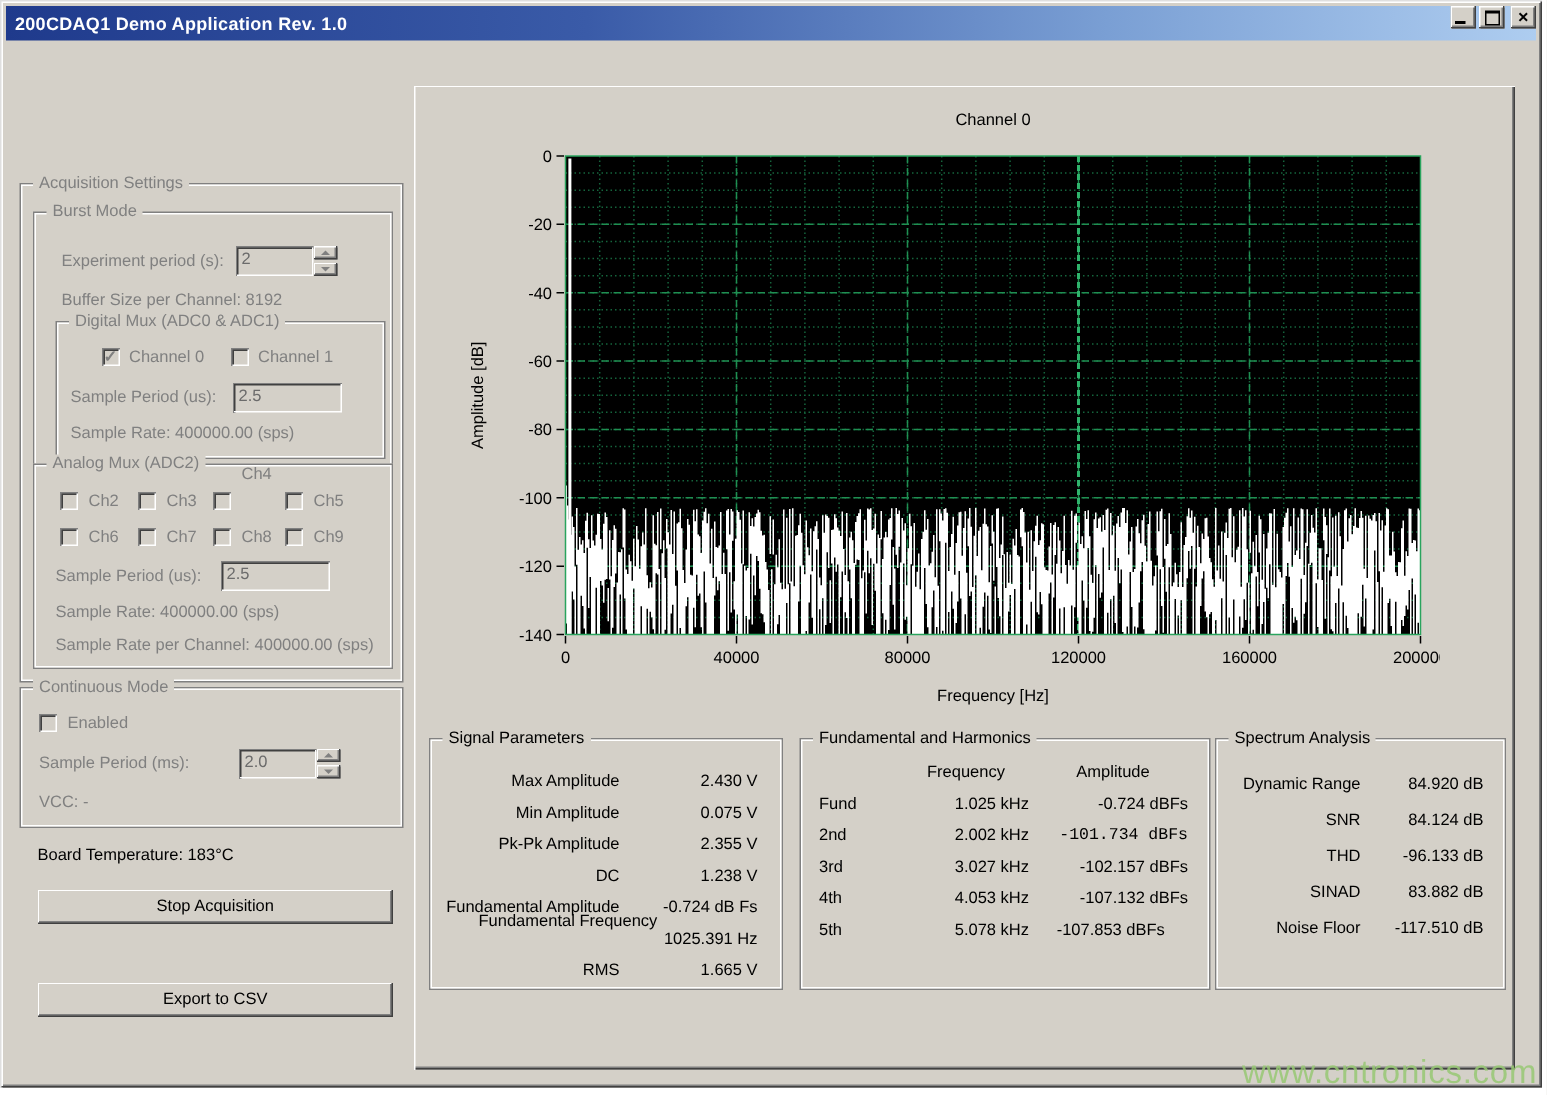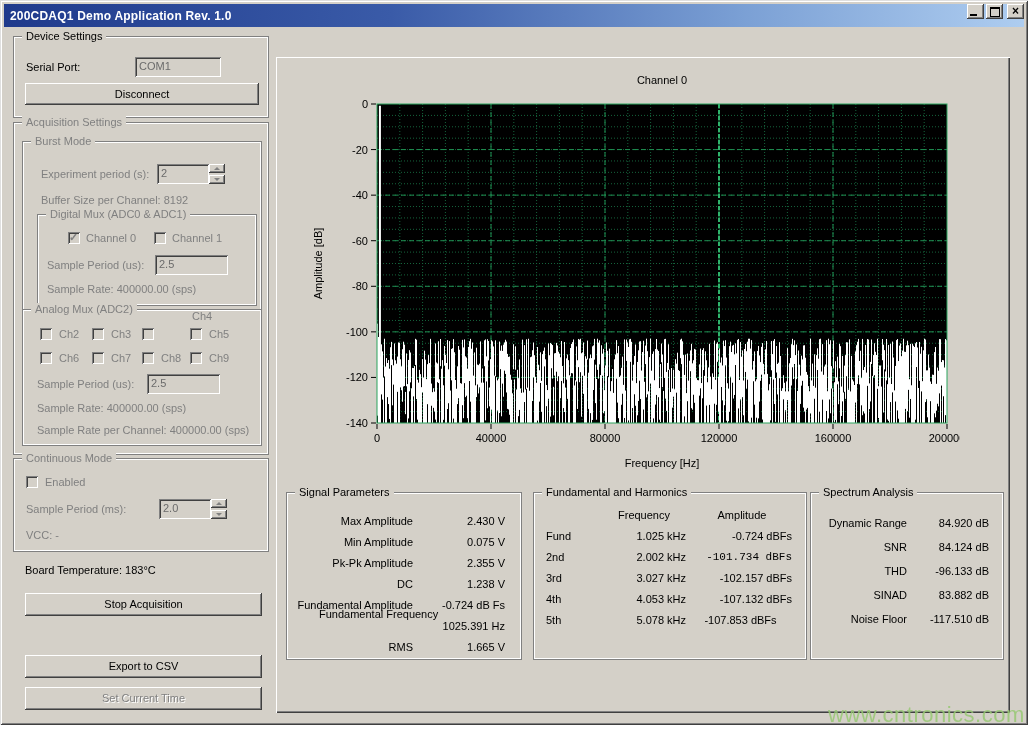--- a/index.html
+++ b/index.html
@@ -73,26 +73,20 @@
           <span class="min-glyph"></span>
         </div>
     <div class="tbtn">
           <span class="max-glyph"></span>
         </div>
     <div class="tbtn" style="margin-left:4px">
           <span class="close-glyph">×</span>
         </div>
   </div>
 
-  <div class="group" style="left:13px;top:36px;width:254px;height:80px;">
-    <span class="legend">Device Settings</span>
-    <span class="lbl" style="left:12px;top:24px;">Serial Port:</span>
-    <div class="field" style="left:121px;top:20px;width:86px;height:20px;">COM1</div>
-    <div class="btn" style="left:11px;top:46px;width:234px;height:22px;"><span>Disconnect</span></div>
-  </div>
 
   <div class="group" style="left:13px;top:122px;width:254px;height:331px;">
     <span class="legend dis">Acquisition Settings</span>
 
     <div class="group" style="left:8px;top:18px;width:238px;height:168px;">
       <span class="legend dis">Burst Mode</span>
       <span class="lbl dis" style="left:18px;top:26px;">Experiment period (s):</span>
       <div class="field" style="left:134px;top:22px;width:52px;height:20px;">2</div>
       <div class="spin" style="left:186px;top:22px;">
         <div class="spinbtn">
@@ -116,21 +110,21 @@
       </div>
     </div>
 
     <div class="group" style="left:8px;top:186px;width:238px;height:135px;">
       <span class="legend dis">Analog Mux (ADC2)</span>
       <span class="checkbox" style="left:17px;top:18px;"></span>
           <span class="lbl dis" style="left:36px;top:18px;">Ch2</span>
       <span class="checkbox" style="left:69px;top:18px;"></span>
           <span class="lbl dis" style="left:88px;top:18px;">Ch3</span>
       <span class="checkbox" style="left:119px;top:18px;"></span>
-          <span class="lbl dis" style="left:138px;top:0;margin-left:31px;">Ch4</span>
+          <span class="lbl dis" style="left:138px;top:0;">Ch4</span>
       <span class="checkbox" style="left:167px;top:18px;"></span>
           <span class="lbl dis" style="left:186px;top:18px;">Ch5</span>
       <span class="checkbox" style="left:17px;top:42px;"></span>
           <span class="lbl dis" style="left:36px;top:42px;">Ch6</span>
       <span class="checkbox" style="left:69px;top:42px;"></span>
           <span class="lbl dis" style="left:88px;top:42px;">Ch7</span>
       <span class="checkbox" style="left:119px;top:42px;"></span>
           <span class="lbl dis" style="left:138px;top:42px;">Ch8</span>
       <span class="checkbox" style="left:167px;top:42px;"></span>
           <span class="lbl dis" style="left:186px;top:42px;">Ch9</span>
@@ -155,21 +149,20 @@
             <span class="arr-dn"></span>
           </div>
     </div>
     <span class="lbl dis" style="left:12px;top:70px;">VCC: -</span>
   </div>
 
   <span class="lbl" style="left:25px;top:564px;">Board Temperature: 183°C</span>
 
   <div class="btn" style="left:25px;top:593px;width:237px;height:23px;"><span>Stop Acquisition</span></div>
   <div class="btn" style="left:25px;top:655px;width:237px;height:23px;"><span>Export to CSV</span></div>
-  <div class="btn" style="left:25px;top:687px;width:237px;height:23px;"><span class="dise">Set Current Time</span></div>
 
   <div class="tabpanel"></div>
 
   <div class="lbl" style="left:377px;top:74px;width:570px;text-align:center;">Channel 0</div>
   <svg id="fft-svg" width="660" height="380" style="position:absolute;left:300px;top:93px;">
         <rect x="77" y="11" width="570" height="319" fill="#000000"></rect>
         <path d="M99.8,11V330M122.6,11V330M145.39999999999998,11V330M168.2,11V330M191,11V330M213.79999999999998,11V330M236.60000000000002,11V330M259.4,11V330M282.2,11V330M305,11V330M327.8,11V330M350.59999999999997,11V330M373.40000000000003,11V330M396.20000000000005,11V330M419,11V330M441.8,11V330M464.6,11V330M487.4,11V330M510.2,11V330M533,11V330M555.8,11V330M578.6,11V330M601.4,11V330M624.1999999999999,11V330M77,318.6071428571429H647M77,307.2142857142857H647M77,295.8214285714286H647M77,284.4285714285714H647M77,273.0357142857143H647M77,261.6428571428571H647M77,250.25H647M77,238.85714285714286H647M77,227.46428571428572H647M77,216.07142857142858H647M77,204.67857142857142H647M77,193.28571428571428H647M77,181.89285714285714H647M77,170.5H647M77,159.10714285714286H647M77,147.7142857142857H647M77,136.32142857142856H647M77,124.92857142857143H647M77,113.53571428571429H647M77,102.14285714285714H647M77,90.75H647M77,79.35714285714285H647M77,67.96428571428572H647M77,56.57142857142857H647M77,45.17857142857142H647M77,33.785714285714285H647M77,22.392857142857142H647" stroke="#15643c" stroke-width="1" stroke-dasharray="1,2" fill="none"></path>
         <path d="M191,11V330M305,11V330M419,11V330M533,11V330M77,56.57142857142857H647M77,102.14285714285714H647M77,147.7142857142857H647M77,193.28571428571428H647M77,238.85714285714286H647M77,284.4285714285714H647" stroke="#1f8f52" stroke-width="1" stroke-dasharray="5,3" fill="none"></path>
         <path d="M419,11V330" stroke="#2fb46c" stroke-width="2" stroke-dasharray="4,2" fill="none"></path>
         <path d="M77.5,230.652818060345V322.67122284474704M78.5,244.00422127486536V330M79.5,253.41282775314852V330M80.5,263.4827136767748V330M81.5,251.3545718782779V301.41457328853045M82.5,258.4039217381028V306.6376065375262M83.5,284.6588721812844V330M84.5,245.74569013993974V283.4742270345712M85.5,273.57201917622467V330M86.5,265.0576457895011V330M87.5,270.01551807349045V304.1437472698134M88.5,267.08786638331696V311.0678314400793M89.5,275.67484761529V325.9301759158978M90.5,254.2498130856248V330M91.5,248.86089650654475V272.13278053814537M92.5,266.46225599300254V312.3436472467486M93.5,272.32490363558986V291.6332326614293M94.5,250.46453799789634V330M95.5,267.29468877505025V330M96.5,270.69303990254014V330M97.5,263.5819879053631V298.8462666538382M98.5,249.4491292389437V330M99.5,249.6853228908816V330M100.5,266.2935294215651V294.39578348351915M101.5,273.36086813786005V297.25734188543674M102.5,256.2260329704875V308.7702143214393M103.5,248.70109615173354V293.51821254044665M104.5,251.6404964804978V293.0439433963915M105.5,298.9526225517988V321.1586427011108M106.5,260.4276785864874V293.28448210927843M107.5,291.11460296399827V330M108.5,266.9272527512634V325.4202746720292M109.5,257.1904981962632V298.337514396715M110.5,259.51250125765984V289.38613267742784M111.5,295.2821176879029V330M112.5,274.9210211285681V330M113.5,275.09043591889196V303.4051762203612M114.5,273.1008813527762V330M115.5,245.83796241069015V271.9374985744157M116.5,246.71376776340736V306.00604906618025M117.5,286.7048694734657V326.68017694478596M118.5,289.62851892450516V330M119.5,276.86516019410556V330M120.5,281.15761471685886V330M121.5,294.1506839197924V330M122.5,266.13655755355717V299.38328961328546M123.5,284.47456556850483V330M124.5,257.68368022655307V330M125.5,266.6333921517263V330M126.5,286.13654764893516V330M127.5,271.1840430943237V311.1955394150419M128.5,262.082820039688V330M129.5,270.03162650610824V330M130.5,245.8443583505868V330M131.5,290.5709262434784V312.77337721556995M132.5,299.1736922443388V330M133.5,295.2205177037555V314.84768711635553M134.5,298.6489420516219V318.4843460639773M135.5,250.44815570292167V326.5633626918496M136.5,269.4559075555291V329.566989078151M137.5,270.51519259061564V289.16136590279297M138.5,248.27647809591403V290.07663335570265M139.5,286.2938175704774V330M140.5,245.9955905580226V272.973364335767M141.5,275.7759525583112V330M142.5,267.13508813818595V330M143.5,292.28397054808426V326.84583033027957M144.5,252.9615144457425V272.6496389677117M145.5,261.7821691345098V330M146.5,269.9982833623998V330M147.5,247.08322786271924V316.00469297326185M148.5,276.32580840793474V310.23087439110503M149.5,248.0783717426271V330M150.5,297.55645944719004V330M151.5,255.96360547629396V287.35727450525707M152.5,255.1996876675698V330M153.5,246.1549372163102V325.622897275519M154.5,259.2439363887569V330M155.5,287.0141629432089V330M156.5,295.7307812373129V330M157.5,273.33508951104903V311.083947491739M158.5,253.0042161924802V305.2331365199001M159.5,256.7605946924571V330M160.5,290.08363093793025V330M161.5,290.69678444745705V330M162.5,246.84856915378742V312.1934294067525M163.5,254.434110165942V325.2018829467115M164.5,246.45450014627144V290.1298628183247M165.5,263.32529809286143V304.1384108378493M166.5,264.5002145497569V302.71723775800996M167.5,275.7263530732499V325.23410172229M168.5,253.92409657561902V330M169.5,248.1859867276866V288.0442080736807M170.5,245.84383432388782V308.67194793121814M171.5,255.75331694174284V330M172.5,249.4784143739294V330M173.5,282.6186552922087V330M174.5,259.4325026028572V330M175.5,292.3368126220368V330M176.5,254.70345884039315V304.06689212738945M177.5,271.5909534379831V291.5268974241893M178.5,272.1536553139488V300.4341217355335M179.5,270.72047644325653V294.439069895065M180.5,248.40835728998445V330M181.5,289.65541816805955V330M182.5,275.47321368534614V330M183.5,289.6479793568273V330M184.5,247.3252809346122V273.20443262818105M185.5,246.41087638790495V327.4436802685165M186.5,263.41191589586515V288.4564423874794M187.5,246.26509240792404V315.25044416095255M188.5,248.0198614768916V267.49797903370484M189.5,294.4686557458445V313.3594745621506M190.5,266.10984294004356V330M191.5,247.17058057499017V316.67428198003944M192.5,248.3800311045941V330M193.5,253.44503080653726V330M194.5,282.6433254819718V330M195.5,247.34343408035423V283.2304283193243M196.5,284.1477002123387V330M197.5,287.4012233622361V317.6137799394364M198.5,285.58879188658017V330M199.5,248.55326187720485V320.0501368909404M200.5,257.7433101786586V276.18287050356196M201.5,252.533941914488V323.29171610975624M202.5,257.9415545369261V290.61467581376405M203.5,251.61864184292085V303.7607447865341M204.5,249.41487383216003V277.64625184375313M205.5,246.77619418006168V280.9327160323426M206.5,248.58158815610201V299.45853185833533M207.5,260.8702345803078V315.86904015100276M208.5,263.92359474190766V316.4313427792684M209.5,263.4760136134007V321.7661547002419M210.5,281.73206048595637V330M211.5,286.71317520469086V330M212.5,300.3015784567332V330M213.5,251.24014188831896V276.2683992878767M214.5,286.42431294350865V330M215.5,253.3333000028815V276.7312032888677M216.5,296.46938300972346V330M217.5,276.7983516343652V330M218.5,285.1455330779828V323.16005029740745M219.5,266.4970850535211V316.92928319789854M220.5,295.4883730193742V330M221.5,299.8091154633293V330M222.5,246.61398231802184V330M223.5,299.45920564043877V330M224.5,252.1395737899549V309.04088527448687M225.5,296.47737134322244V330M226.5,246.3234693965409V295.89248892119974M227.5,294.6609401355633V330M228.5,245.75667999412468V330M229.5,297.80768626867797V330M230.5,264.17569306725164V330M231.5,263.6485295047561V330M232.5,257.23576047768586V307.9375048414696M233.5,249.53250053859722V284.22916602572144M234.5,262.21324846683285V330M235.5,283.77307679314055V330M236.5,289.78262783434496V330M237.5,254.01077082049667V327.58455250348777M238.5,271.7543834480342V330M239.5,277.236980052535V308.62106608512516M240.5,259.28780252259344V289.9656416870788M241.5,287.87392194530855V318.84131061180767M242.5,261.15963959834505V330M243.5,257.78807990217786V330M244.5,254.52368984188507V273.40752309387085M245.5,266.3074065978519V329.769839596047M246.5,292.04451208261014V313.18113176763876M247.5,297.08955929303465V330M248.5,250.4476969578786V305.77825673633924M249.5,262.2169180154632V330M250.5,249.93767003635963V323.594333229647M251.5,250.99565857434382V275.24769734210236M252.5,252.08566625636803V285.5916933370017M253.5,293.82159002362647V322.2905057429314M254.5,260.37012202796154V282.62870401601M255.5,260.0437848512439V330M256.5,249.89965922689916V278.72992561895796M257.5,252.45483785010907V288.2019252313191M258.5,258.6650112811378V283.27313659269026M259.5,260.79174414871557V330M260.5,264.2602514125546V305.20982203297694M261.5,247.975290663192V287.9635221415253M262.5,273.073322177472V330M263.5,290.3142807293237V315.0875823474052M264.5,248.9841043861933V319.0294936249062M265.5,294.55024149823834V330M266.5,265.3774069287052V286.612276772975M267.5,261.5261774459773V305.87421594080615M268.5,267.1755396731605V330M269.5,282.2731513075864V330M270.5,255.02010980495442V283.44446785064804M271.5,250.91761869233721V280.07300616371987M272.5,249.1536398882684V280.3602938094446M273.5,246.45606974141737V330M274.5,292.5072239111687V330M275.5,287.3098649269657V330M276.5,253.42130388387946V288.5463215675049M277.5,267.2756091202534V315.96186029451303M278.5,245.95983492960792V274.1414074362426M279.5,246.68287945017084V289.2178696282557M280.5,245.75884273598044V279.24712986499526M281.5,260.2570971348001V323.67317361036237M282.5,259.3079011720984V282.81391874752086M283.5,249.4449135115889V300.86522777601556M284.5,282.7085124992604V330M285.5,263.25912781157876V330M286.5,265.72191384007976V330M287.5,247.62323984411634V266.53145025056597M288.5,279.67924563786664V315.902225352346M289.5,265.3765532355279V330M290.5,261.6057655598921V320.14322292217264M291.5,265.10179095816403V330M292.5,253.33367968675506V326.94792426812154M293.5,252.38760394403252V296.9877746589064M294.5,245.87639616927223V266.66216899304743M295.5,271.6624870858865V310.12819556906067M296.5,285.9280379696997V326.73382290049676M297.5,245.70979438900116V276.846971586474M298.5,249.6098846983816V285.66879430680615M299.5,247.34291040372898V271.430987037118M300.5,282.0791539252323V330M301.5,252.27404976490322V330M302.5,260.6272858970825V282.6857678314039M303.5,255.8902043247536V320.242814975603M304.5,297.1317060333132V318.1657077988489M305.5,272.4404570561116V330M306.5,249.4399491373545V330M307.5,257.84091396813267V283.0905866618618M308.5,284.1819303800494V330M309.5,255.628385145009V330M310.5,298.18624791342813V330M311.5,288.1605747056946V330M312.5,276.07374658818975V330M313.5,299.9047834815065V330M314.5,266.3376355514173V330M315.5,261.54623637731777V330M316.5,247.13071026732538V285.71685810967557M317.5,260.18750857429393V309.59110121662576M318.5,253.0411250661963V325.2033704977344M319.5,283.9677947120708V330M320.5,282.53160585163556V330M321.5,274.833636738106V311.76969202048645M322.5,263.63800715183777V300.74212341822675M323.5,291.8599989928308V330M324.5,246.42359985698928V324.9999745572313M325.5,297.5269651667825V330M326.5,246.5677481593401V267.89143184499426M327.5,249.35969228263335V330M328.5,253.9599947923095V327.4514776046646M329.5,246.37250570427645V330M330.5,245.88220787682474V268.84711058153636M331.5,248.8096658008052V330M332.5,287.64463326136183V315.06523762744877M333.5,271.71332494523267V330M334.5,262.9601991887347V301.2869297780829M335.5,251.51139365595657V312.75682977899123M336.5,290.12002480452804V330M337.5,268.9558383441947V322.3045758013393M338.5,257.3302496670994V307.9464661956956M339.5,248.5271779365589V287.74564463779296M340.5,248.17265136271203V306.0374410510234M341.5,277.56259852041103V330M342.5,259.04178572461853V330M343.5,247.75195342561204V316.51472053074514M344.5,288.7915228577288V330M345.5,252.594476515659V271.10527370645667M346.5,245.6949763030786V304.4042756955556M347.5,258.1961606561026V301.32389908900103M348.5,298.32820338520764V330M349.5,264.0925889323743V330M350.5,245.69448448426448V290.5071842198874M351.5,277.70957516996873V330M352.5,260.8828159870902V330M353.5,258.4091794195481V325.42288059889864M354.5,287.2382048306054V330M355.5,256.08957584206706V311.5752400022974M356.5,245.9893041409047V301.9655274673947M357.5,256.531483723436V330M358.5,257.96659128970873V304.1945370209162M359.5,295.0862839715607V326.7290946086055M360.5,271.00846679642075V329.0358333220069M361.5,250.57131100309124V269.273800716572M362.5,261.5795301824848V294.1514840273761M363.5,297.93164480545096V330M364.5,246.23391250093917V284.939415911209M365.5,245.87000125818858V305.6682012087588M366.5,278.93432781797117V317.88710064804326M367.5,269.95688509830063V330M368.5,251.25492620160367V277.0269455369122M369.5,276.55169942012424V330M370.5,299.0253137871546V330M371.5,275.02034758594334V330M372.5,295.4883552481192V314.6164734195488M373.5,276.7426082009273V303.7165927836773M374.5,296.2692112883189V330M375.5,266.1798332352206V330M376.5,270.6847062692479V299.6849241684093M377.5,259.69146733791274V330M378.5,277.05193261585157V330M379.5,278.03630990862825V330M380.5,246.61701799644598V265.160972680646M381.5,245.7079580088784V271.125707984229M382.5,248.30629039549763V330M383.5,262.0777457805449V330M384.5,281.9318145407581V323.3798904323195M385.5,261.5696131787298V330M386.5,300.09266459139326V330M387.5,260.5114251402073V308.216722995278M388.5,287.63101597953425V330M389.5,267.77685925372646V330M390.5,257.4436996076539V278.2207715433533M391.5,250.84063988092578V315.1777779855482M392.5,270.3653312848379V316.6873712840025M393.5,267.22007549538273V301.74126662184005M394.5,255.87960973411967V309.79871474919173M395.5,256.5341391893558V330M396.5,285.1278526208476V330M397.5,287.07237694806787V330M398.5,287.2710049260712V330M399.5,271.2916817542555V302.646888416824M400.5,255.58749752271933V295.30366480045654M401.5,290.05626375656834V330M402.5,256.98328324280556V305.28398178918593M403.5,255.21505429731278V277.07763485042494M404.5,282.88330058002066V330M405.5,258.28845212307147V330M406.5,267.2791447476471V312.58618571431845M407.5,289.2396345315357V330M408.5,274.4124860286904V330M409.5,250.8228038795405V311.89977565264775M410.5,283.68004334160327V330M411.5,296.2304377002974V330M412.5,280.34245192437874V330M413.5,283.9977333657524V330M414.5,247.5177730438295V310.7338961441806M415.5,286.7696299136444V330M416.5,250.77740069175195V311.83001975681475M417.5,249.27427568510373V268.8328708543136M418.5,283.7575804184218V318.6608996368522M419.5,255.35686493818238V330M420.5,269.6261308725839V330M421.5,264.44404159644824V293.9911829374106M422.5,272.52112636777537V307.2530191451376M423.5,247.6625850665523V330M424.5,253.05980850672134V312.2064461920008M425.5,247.20317507005524V272.3624693515637M426.5,264.5803571913159V327.7239355423392M427.5,290.211967554673V330M428.5,295.67648092784196V328.21588843981385M429.5,253.15033577742366V318.8256423547208M430.5,248.65097637010732V283.8035512799096M431.5,259.0292518225399V330M432.5,252.656339530819V289.72587633708196M433.5,251.84704346545195V305.5541246857742M434.5,261.4175356745644V301.95627606953207M435.5,250.34052336972564V272.0397773953706M436.5,260.3422762040699V330M437.5,246.87629297106903V330M438.5,245.9757387896263V315.42296489164653M439.5,287.0232847847949V330M440.5,249.06385536188313V306.4604553762121M441.5,263.8398110047865V330M442.5,257.4630685380815V304.2437865169118M443.5,287.481330416459V322.28891134523315M444.5,255.9620207500368V330M445.5,250.9810319509512V278.9540092731456M446.5,258.25881190164915V295.66857563717315M447.5,248.66630437719772V286.7144313487821M448.5,245.7486064524681V328.3762173157606M449.5,245.73274796243885V330M450.5,255.59972135823168V330M451.5,247.15024853616166V324.6806179954081M452.5,276.6082985470225V330M453.5,268.0666246857V288.2846783136406M454.5,258.39595819592137V311.6549446989411M455.5,288.3157611356722V330M456.5,286.3055028487189V324.70210945328597M457.5,257.944477045217V330M458.5,252.96883245258735V325.37525686908555M459.5,262.46720729825313V308.5855821408732M460.5,269.08974772740095V287.8332198256677M461.5,253.85665314371386V281.69342520347334M462.5,250.09054653444886V326.5407346584924M463.5,270.8308786454854V330M464.5,281.3817830197015V330M465.5,256.31404697258176V330M466.5,248.02571148158785V330M467.5,280.8959513933681V330M468.5,297.37151115029747V330M469.5,291.21059288616635V330M470.5,283.9227530266553V327.3463501749533M471.5,248.07575095174408V277.27331664525764M472.5,261.1058932676714V330M473.5,247.82306289182984V286.5288229895025M474.5,246.14003831154372V311.0279664666227M475.5,285.0219625499214V328.87958346400245M476.5,253.0292617685927V279.53059113143144M477.5,270.9378555709633V301.44972595749346M478.5,269.66898247272985V330M479.5,249.17815371676502V285.2361547332716M480.5,262.98824706064215V330M481.5,297.85757068855884V330M482.5,295.2733936871061V330M483.5,282.1995403742095V306.3470625505748M484.5,289.7933792828347V330M485.5,298.3923869425013V317.32170886923404M486.5,288.39986101282267V330M487.5,255.1309212594907V307.1499446306415M488.5,298.3412306091786V330M489.5,270.292361180703V330M490.5,264.98363063874V330M491.5,251.20008157878172V292.5232240444156M492.5,245.81615963667394V274.28349448752965M493.5,252.1360835584348V286.093448581334M494.5,247.3034737343651V271.0132746240253M495.5,262.1020603765099V330M496.5,251.49971311298916V286.2032072999097M497.5,297.93496881383174V330M498.5,257.49653444375133V330M499.5,271.6652776712088V330M500.5,282.5784649029115V310.9210822712103M501.5,262.6996338342626V292.65873808477465M502.5,266.3946116948179V287.84677761160384M503.5,252.46759401923657V314.6150133782548M504.5,252.21990267627507V318.5294308587597M505.5,264.7307457668917V330M506.5,278.9258830193738V316.542216960938M507.5,281.7927153589002V314.9201672271684M508.5,293.1461608647503V330M509.5,298.23102933786527V330M510.5,245.71984704615616V320.3748694091873M511.5,287.4110052042606V330M512.5,270.5885584794609V330M513.5,292.9047068983138V330M514.5,261.2900390553938V305.7736736893762M515.5,294.68321757804534V330M516.5,262.141952517897V330M517.5,255.30466053908742V277.0618525785173M518.5,265.7193999985096V330M519.5,246.19833118569275V318.69423764570337M520.5,245.70890127182076V330M521.5,278.5169153467497V330M522.5,251.14363144926685V306.6609374249019M523.5,281.8069169401798V330M524.5,273.54350504253114V330M525.5,271.51368864525347V330M526.5,247.1505509905113V317.97545097882505M527.5,298.2244518408055V330M528.5,245.73119920847103V325.45112036278965M529.5,251.28300222956673V306.50874391079583M530.5,247.22029398696597V320.29683550101777M531.5,273.16454715514925V295.5722034082022M532.5,295.37620144233045V330M533.5,247.47594986237388V275.42506136770857M534.5,289.2242850978033V329.3869825220067M535.5,268.18040611291696V326.89969594208884M536.5,284.4493017702135V330M537.5,263.6860674877448V291.27195409484455M538.5,288.40714078611063V311.24275401855255M539.5,250.90338381240045V275.3279328124835M540.5,253.1879966652394V330M541.5,293.5468816393792V322.97555563232385M542.5,262.9491766734835V308.371439726008M543.5,299.457059898189V330M544.5,272.6124784121265V298.8025152201693M545.5,262.1127249134553V305.8759154213136M546.5,249.18468910013155V283.1999106487513M547.5,249.3667589530427V330M548.5,296.7914362420943V330M549.5,246.3447958710305V330M550.5,298.4386683107233V330M551.5,262.90971826051094V330M552.5,286.5199730474495V330M553.5,288.37707999482075V330M554.5,292.0148572257947V330M555.5,258.37384940475397V309.58398965349267M556.5,252.21830166841696V330M557.5,248.77668766140832V290.95899953399254M558.5,245.89139132274167V282.36628935109707M559.5,267.9974051534591V291.42078364557676M560.5,257.77680743050666V330M561.5,285.06894286317686V312.31589820123935M562.5,245.915896603686V322.2299915113832M563.5,277.03971721402104V318.18773571766485M564.5,274.06758785793994V320.5239364848406M565.5,251.92356793830055V330M566.5,279.622858947828V330M567.5,245.97945870768265V292.86013809510655M568.5,246.56265530593058V330M569.5,290.36852701859175V316.1059383729517M570.5,268.91144393586427V308.4366602323043M571.5,246.49566756106788V270.96680328756565M572.5,282.9150467717911V330M573.5,262.1076334502184V283.6459994787231M574.5,250.25871191572577V282.17780783510244M575.5,258.79871417901313V330M576.5,262.0281313106682V330M577.5,245.78449333340058V295.83295908953716M578.5,293.25337663408203V324.98134229841986M579.5,272.494568840895V330M580.5,272.5003978981314V330M581.5,293.62206276702193V330M582.5,246.00387515475563V267.23014800823177M583.5,251.7135093333473V319.5187346401922M584.5,257.1483930945865V276.3955999605248M585.5,278.4342133841347V330M586.5,245.9705075116881V287.4155337124394M587.5,291.1986245368549V326.4826315457201M588.5,251.95122378448613V327.89112550048077M589.5,284.7759584026415V330M590.5,250.7822212994382V309.08183129936214M591.5,291.0007317924317V330M592.5,248.55136870357182V299.36733488721825M593.5,264.51682747666473V330M594.5,297.3658648323361V330M595.5,272.94704753069595V308.5514167159243M596.5,247.124980717154V330M597.5,246.0210863552121V317.4439752994809M598.5,268.04456954712754V325.71284261934346M599.5,252.57367564489456V330M600.5,250.4086649394025V330M601.5,263.2243342527672V330M602.5,257.61697564058403V330M603.5,245.77492528883005V330M604.5,258.7018743368164V330M605.5,258.9234428816312V315.8906170942106M606.5,252.41575311259237V330M607.5,247.7291684242836V318.22962368420804M608.5,252.14947059590878V296.8458216731883M609.5,286.22102836903133V324.6710931810432M610.5,250.88194986358658V305.9831044431619M611.5,292.27943515832806V330M612.5,250.72768049759284V330M613.5,252.7758313314554V330M614.5,254.01791759097912V330M615.5,250.30288905080923V326.7325666290446M616.5,249.013261449737V274.05978439892897M617.5,254.48931270557605V330M618.5,294.97508282876623V330M619.5,248.95630163486047V287.84306709557086M620.5,260.74219200012305V330M621.5,253.81636728857987V298.42397786373306M622.5,288.1760792762107V330M623.5,257.35794581400836V330M624.5,245.7868915413903V330M625.5,246.52066199754196V309.0786060017734M626.5,277.4027550378077V306.23287678855223M627.5,277.31398302973315V324.3109051410168M628.5,261.51844088241637V330M629.5,274.5847913625755V330M630.5,288.5220184376715V308.1949495100342M631.5,290.95040223058686V330M632.5,281.5965292286316V330M633.5,281.902997816117V330M634.5,259.10879993080346V320.3565992077056M635.5,253.98317353622897V324.31513185100033M636.5,290.8230240752953V317.65704475864015M637.5,274.558828706356V310.73688201373267M638.5,277.73328577539684V313.35813291120763M639.5,246.08001935367076V300.3732605188003M640.5,246.1975756529042V330M641.5,269.05965418706376V292.6089154410591M642.5,266.97309586615904V330M643.5,267.2506037872417V303.2744735279763M644.5,274.45716410445357V330M645.5,246.05248617653052V322.17968413413416M646.5,247.2294463601778V330" stroke="#ffffff" stroke-width="1" fill="none"></path>

